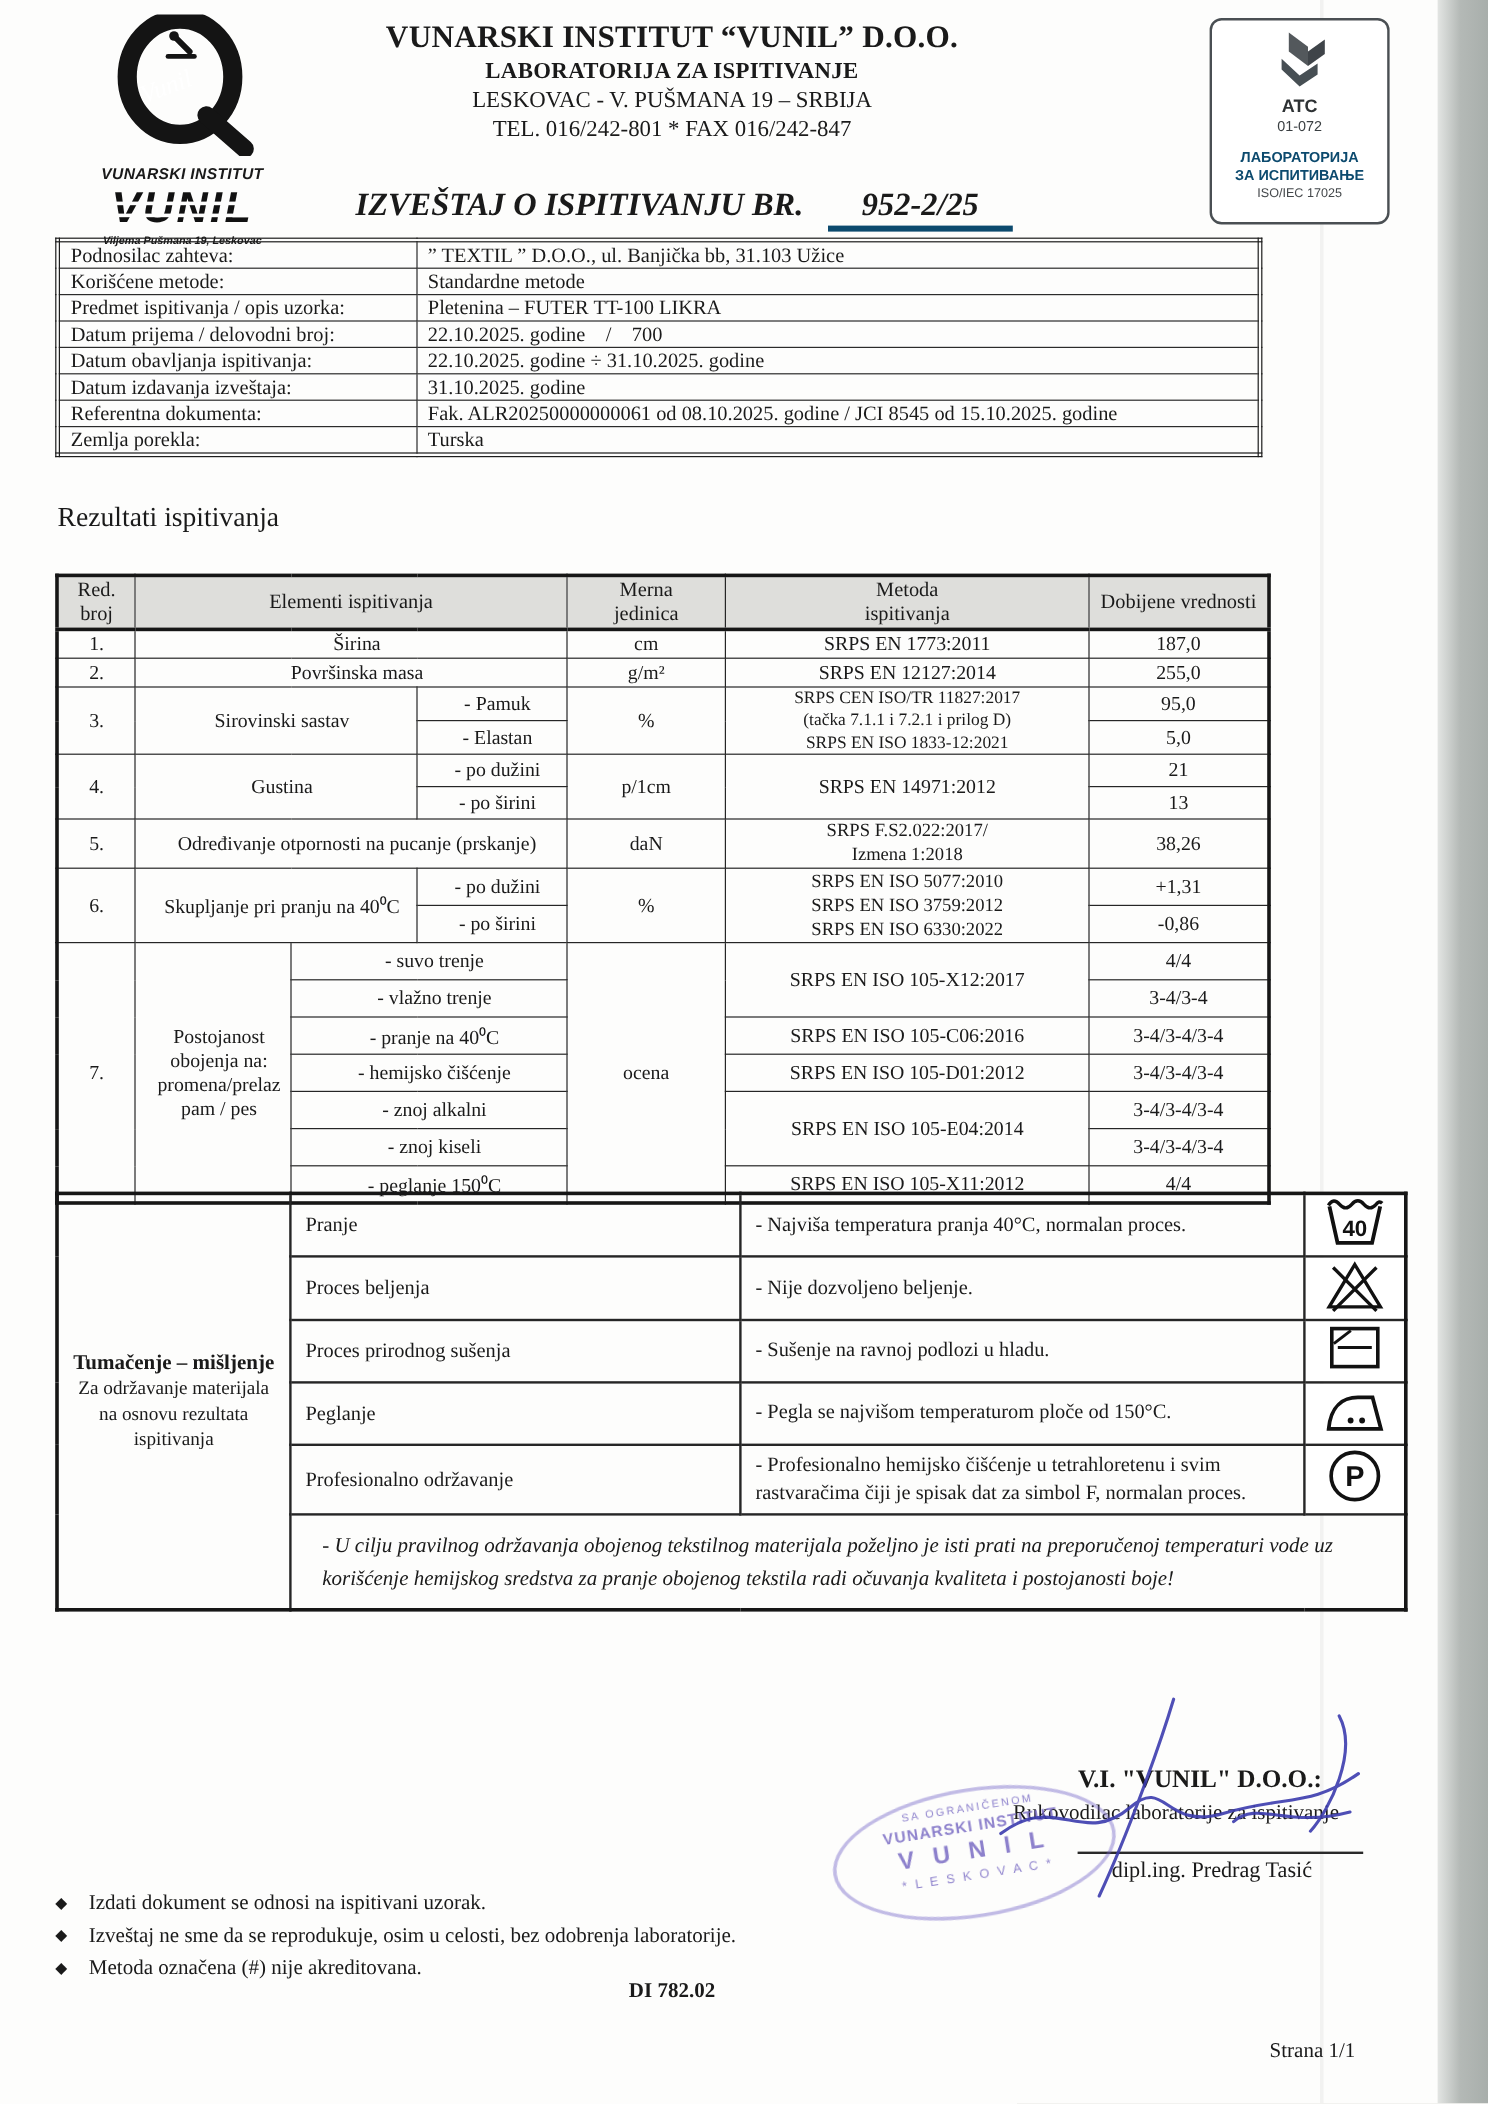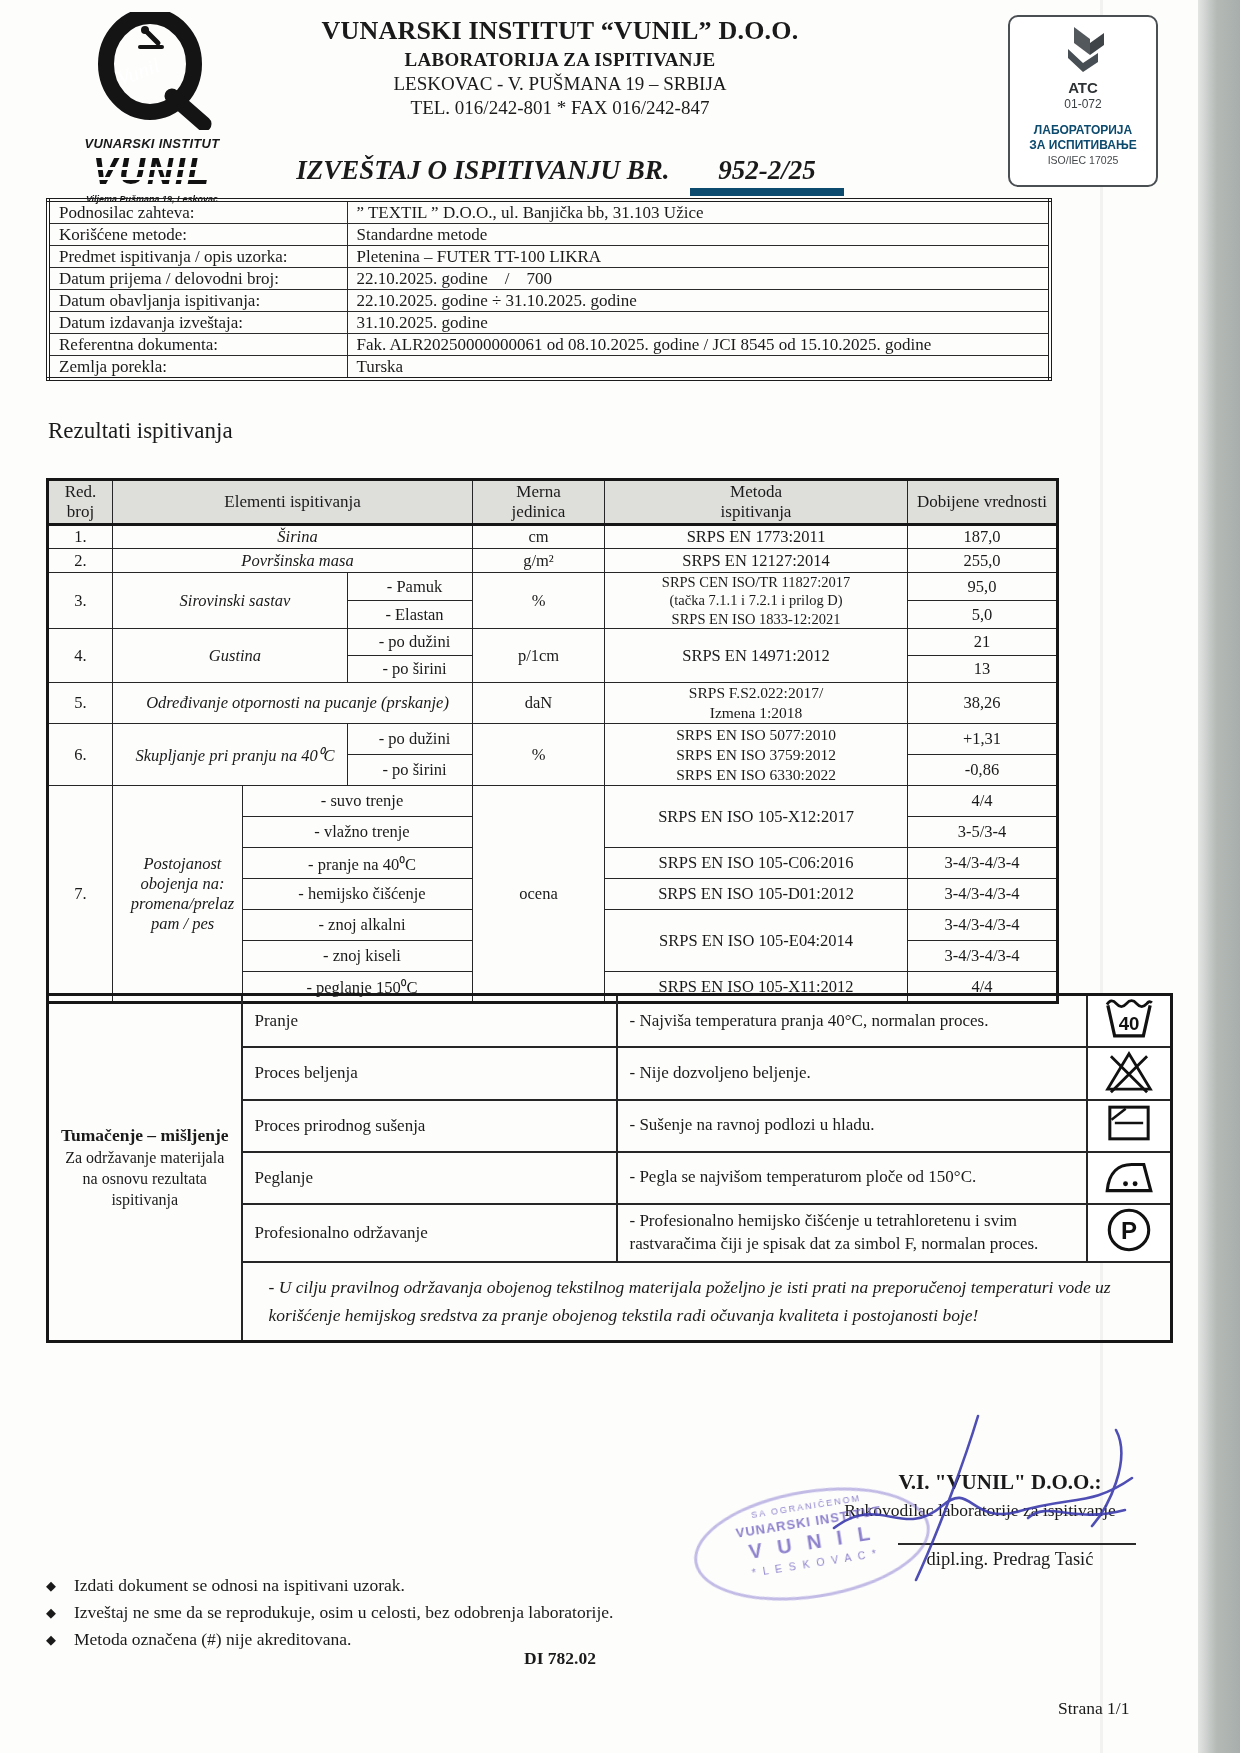--- a/index.html
+++ b/index.html
@@ -23,39 +23,39 @@
   .brand-wrap .stripe{position:absolute; left:-4px; right:-4px; height:3px; background:#fdfdfc;}
   .stripe.s1{top:38%;} .stripe.s2{top:62%;}
   .logo-address{font:italic bold 9px "Liberation Sans",sans-serif; margin-top:1px;}
   .head-center{position:absolute; left:270px; top:16px; width:580px; text-align:center;}
   .hc-company{font-size:26px; font-weight:bold; letter-spacing:0.2px;}
   .hc-lab{font-size:19px; font-weight:bold; margin-top:3px; letter-spacing:0.3px;}
   .hc-addr{font-size:19px; margin-top:2px;}
   .hc-tel{font-size:19px; margin-top:2px;}
   .report-line{position:absolute; left:250px; top:155px; width:640px; text-align:center;
     font-size:27px; font-weight:bold; font-style:italic;}
-  .report-no{display:inline-block; border-bottom:8px solid #0c4a6e; padding:0 28px 2px 28px; margin-left:14px;}
+  .report-no{display:inline-block; border-bottom:5px solid #0c4a6e; padding:0 28px 2px 28px; margin-left:14px;}
   .atc-box{position:absolute; left:1008px; top:15px; width:150px; height:172px;
     border:2px solid #4a4f53; border-radius:10px; text-align:center;
     font-family:"Liberation Sans",sans-serif; background:#fff; box-sizing:border-box; padding-top:8px;}
   .atc-name{font-size:15px; font-weight:bold; color:#2e3234; margin-top:2px;}
   .atc-code{font-size:12px; color:#3a3f42; margin-top:1px;}
   .atc-lab{font-size:12px; font-weight:bold; color:#0c4a6e; margin-top:12px; line-height:1.25;}
   .atc-iso{font-size:10.5px; color:#44484b; margin-top:1px;}
   
   table{border-collapse:collapse; table-layout:fixed;}
   .info-table{position:absolute; left:46px; top:198px; width:1002px;
     border:4px double #1c1c1c; font-size:17px;}
   .info-table td{border:1.5px solid #2b2b2b; height:21px; padding:0 0 0 9px; overflow:hidden; white-space:nowrap;}
   
   .section-title{position:absolute; left:48px; top:418px; font-size:23px;}
   .results-table{position:absolute; left:46px; top:478px; width:1010px; border:3px solid #161616; font-size:16.5px;}
   .results-table th,.results-table td{border:1.8px solid #262626; padding:0; text-align:center; overflow:hidden;}
   .results-table thead th{background:#dededb; font-weight:normal; font-size:17px; height:42px; border-bottom:3px solid #161616;}
-  .cell-left{text-align:right; padding-left:10px !important;font-style:italic;}
+  .cell-left{text-align:right; padding-left:10px !important;}
   .sub-left{text-align:left; padding-left:9px !important;}
   .m-small{font-size:14.5px; line-height:1.25;}
   .m-med{font-size:15.5px; line-height:1.3;}
   
   .care-table{position:absolute; left:46px; top:993px; width:1124px; border:3px solid #161616; font-size:17px;}
   .care-table td{border:2px solid #262626; padding:0; overflow:hidden;}
   .care-left{text-align:center; vertical-align:middle;}
   .care-title{font-weight:bold; font-size:17.5px;}
   .care-sub{font-size:16px; line-height:1.3; margin-top:2px;}
   .care-label{padding-left:12px !important; vertical-align:middle;}
@@ -267,21 +267,21 @@
 obojenja na:
 promena/prelaz
 pam / pes</td>
         <td colspan="2" class="sub-left">- suvo trenje</td>
         <td rowspan="7">ocena</td>
         <td rowspan="2">SRPS EN ISO 105-X12:2017</td>
         <td>4/4</td>
       </tr>
       <tr style="height:31px">
         <td colspan="2" class="sub-left">- vlažno trenje</td>
-        <td>3-5/3-4</td>
+        <td>3-4/3-4</td>
       </tr>
       <tr style="height:31px">
         <td colspan="2" class="sub-left">- pranje na 40⁰C</td>
         <td>SRPS EN ISO 105-C06:2016</td>
         <td>3-4/3-4/3-4</td>
       </tr>
       <tr style="height:31px">
         <td colspan="2" class="sub-left">- hemijsko čišćenje</td>
         <td>SRPS EN ISO 105-D01:2012</td>
         <td>3-4/3-4/3-4</td>

